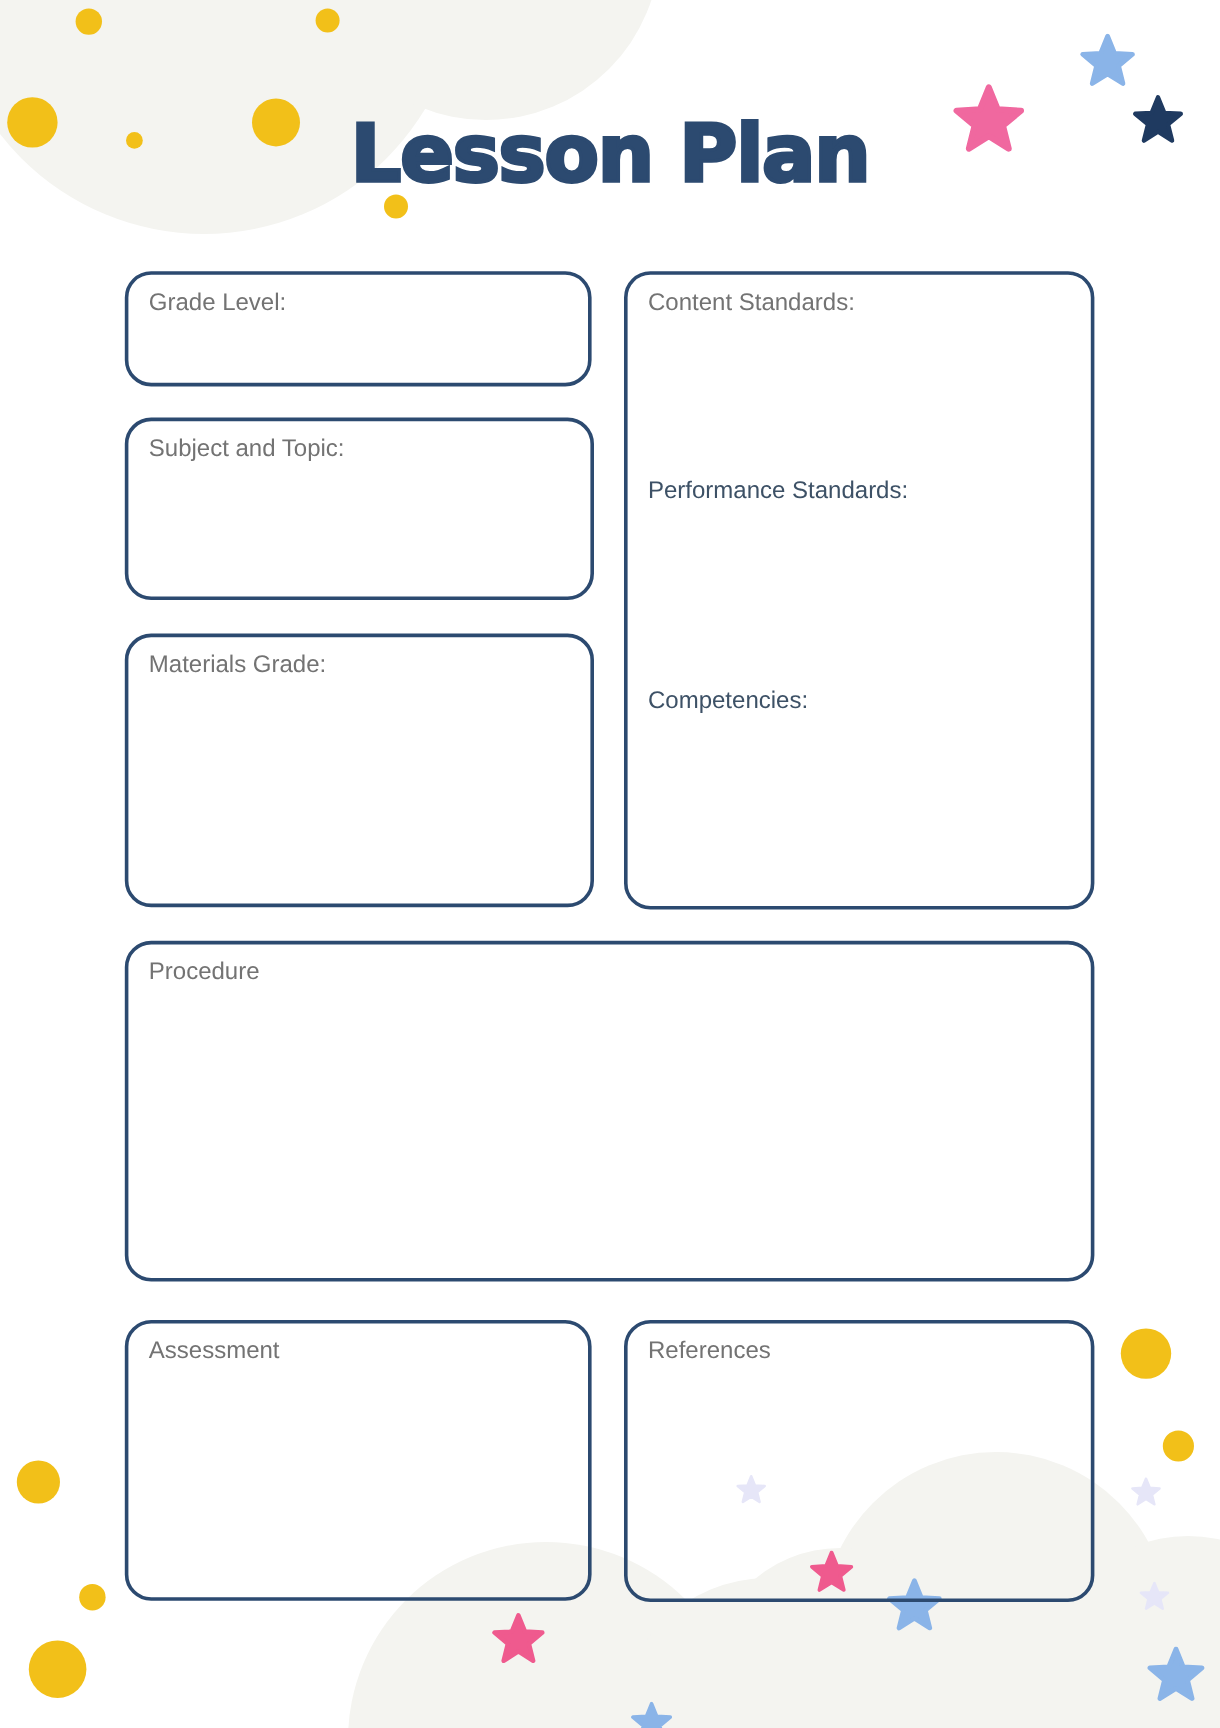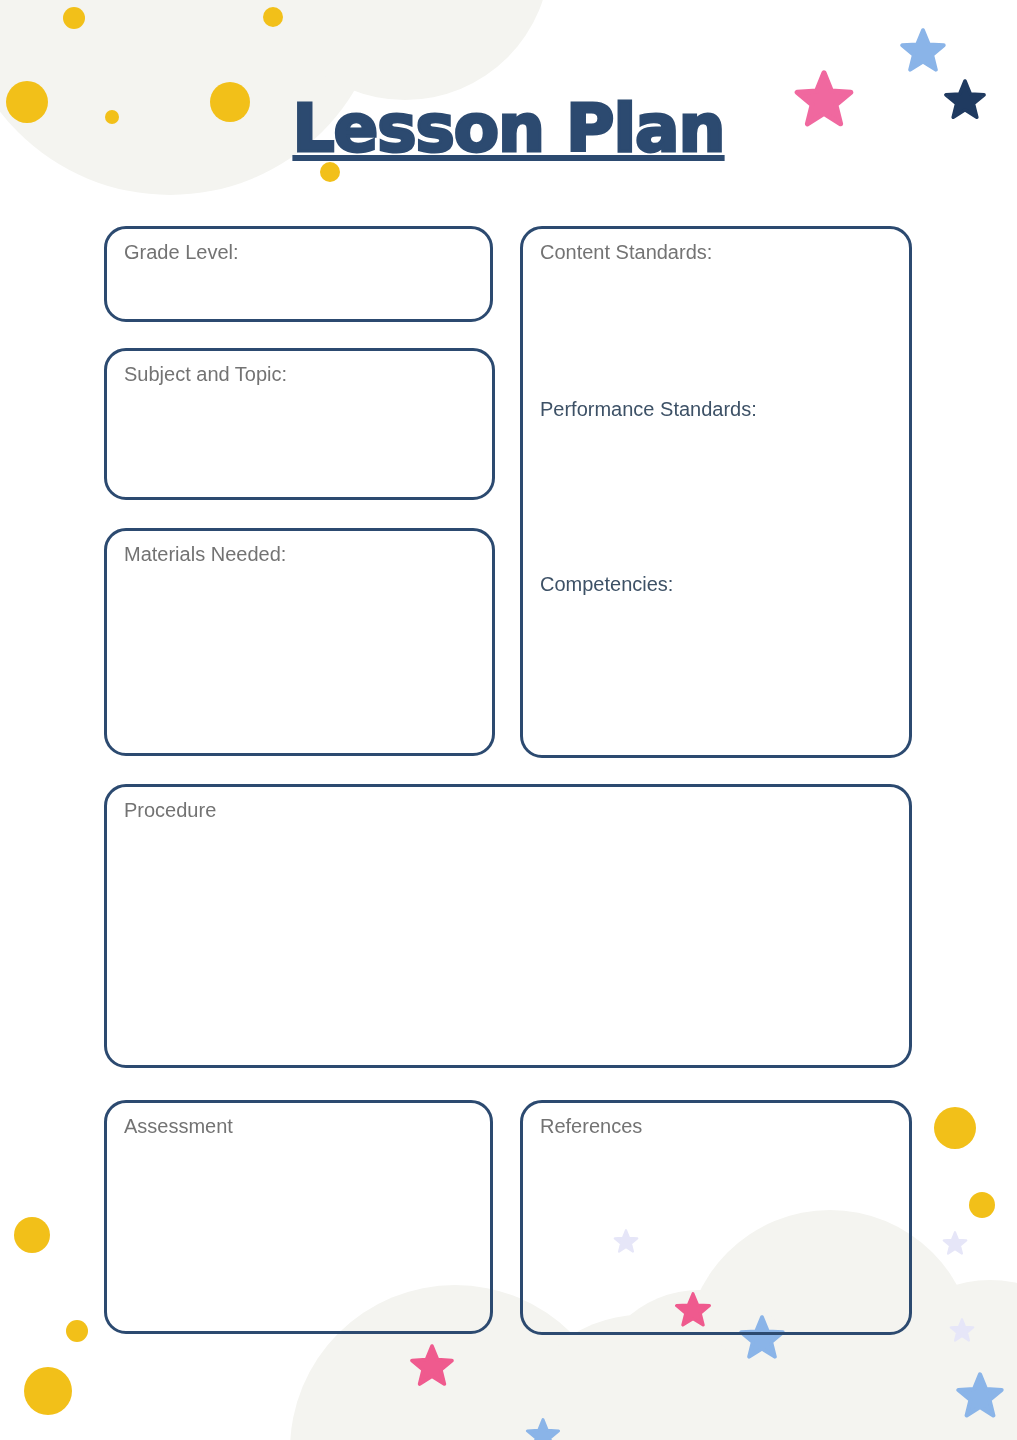--- a/index.html
+++ b/index.html
@@ -36,21 +36,20 @@
     z-index: 3;
   }
   .title {
     display: inline-block;
     font-family: "DejaVu Sans", "Liberation Sans", sans-serif;
     font-weight: 900;
     font-size: 66px;
     line-height: 1;
     letter-spacing: -1px;
     color: #2c4a70;
-    text-decoration: underline;
     -webkit-text-stroke: 3px #2c4a70;
   }
 
   
   .box {
     position: absolute;
     box-sizing: border-box;
     border: 3px solid #2c4a70;
     border-radius: 22px;
     background: transparent;
@@ -171,21 +170,21 @@
 
   <div class="box" id="box-grade">
     <span class="box-label">Grade Level:</span>
   </div>
 
   <div class="box" id="box-subject">
     <span class="box-label">Subject and Topic:</span>
   </div>
 
   <div class="box" id="box-materials">
-    <span class="box-label">Materials Needed:</span>
+    <span class="box-label">Materials Grade:</span>
   </div>
 
   <div class="box" id="box-standards">
     <span class="box-label">Content Standards:</span>
     <span class="sub-label" id="lbl-performance">Performance Standards:</span>
     <span class="sub-label" id="lbl-competencies">Competencies:</span>
   </div>
 
   <div class="box" id="box-procedure">
     <span class="box-label">Procedure</span>

